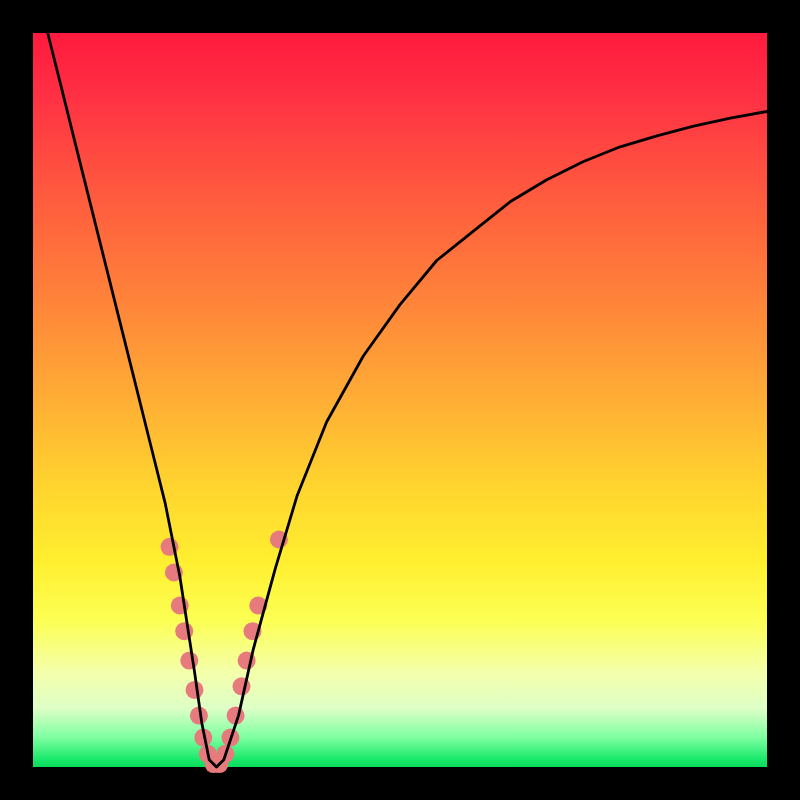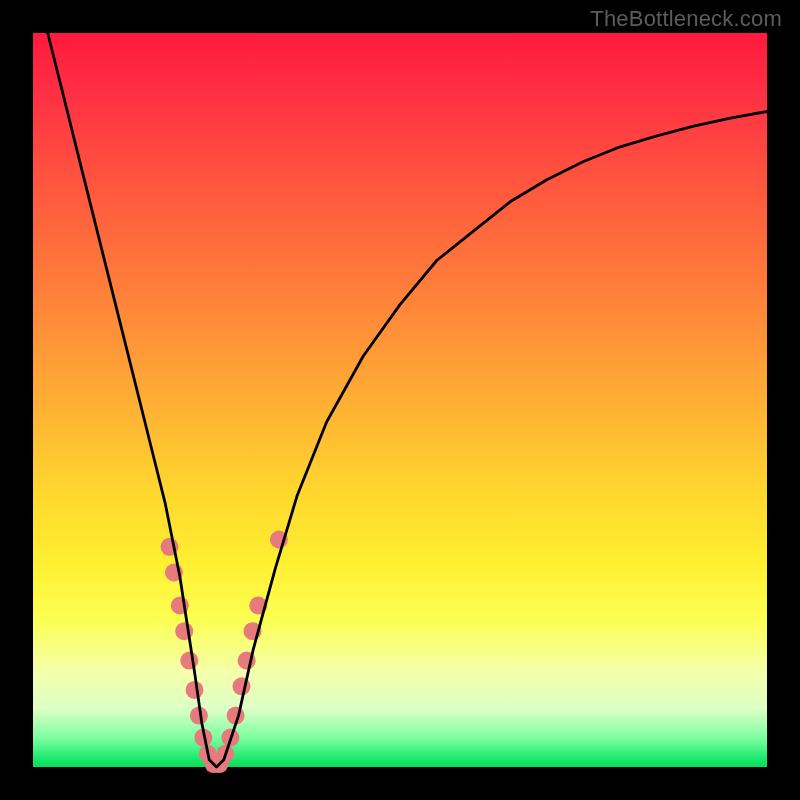--- a/index.html
+++ b/index.html
@@ -83,14 +83,13 @@
           <circle cx="202.6" cy="682.6" r="9" fill="#e77a7d"></circle>
           <circle cx="208.5" cy="653.3" r="9" fill="#e77a7d"></circle>
           <circle cx="213.6" cy="627.6" r="9" fill="#e77a7d"></circle>
           <circle cx="219.5" cy="598.2" r="9" fill="#e77a7d"></circle>
           <circle cx="225.3" cy="572.5" r="9" fill="#e77a7d"></circle>
           <circle cx="245.9" cy="506.5" r="9" fill="#e77a7d"></circle>
         </g>
       <path id="curve-path" fill="none" d="M14.7 0.0 L29.4 58.7 L44.0 117.4 L58.7 176.2 L73.4 234.9 L88.1 293.6 L102.8 352.3 L117.4 411.0 L132.1 469.8 L146.8 543.2 L161.5 638.6 L168.8 690.0 L176.2 726.7 L183.5 734.0 L190.8 726.7 L205.5 682.6 L220.2 616.6 L242.2 535.8 L264.2 462.4 L293.6 389.0 L330.3 323.0 L367.0 271.6 L403.7 227.5 L440.4 198.2 L477.1 168.8 L513.8 146.8 L550.5 128.5 L587.2 113.8 L623.9 102.8 L660.6 93.2 L697.3 85.1 L734.0 78.5" stroke="#000000" stroke-width="2.8" stroke-linecap="round" stroke-linejoin="round"></path>
     </svg>
   </div>
-  <div class="watermark">TheBottleneck.com</div>
 </div>
 
 </body></html>

